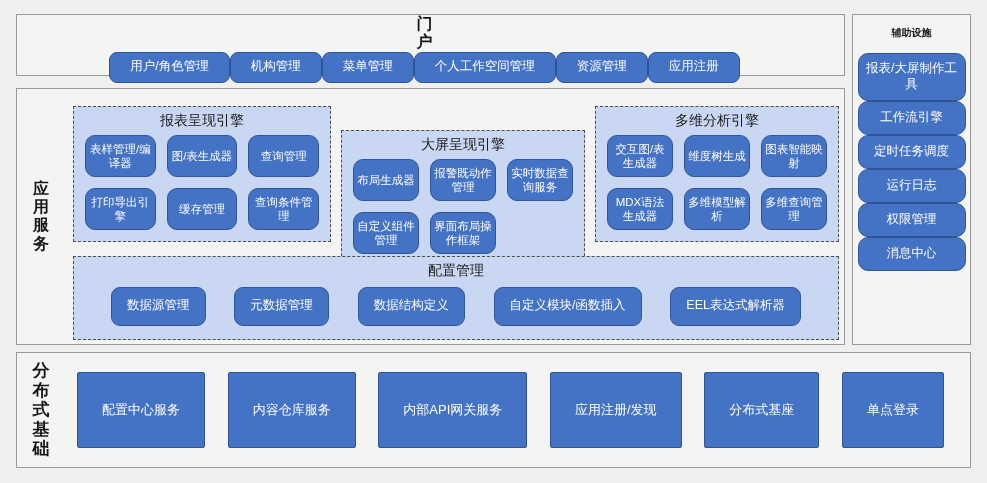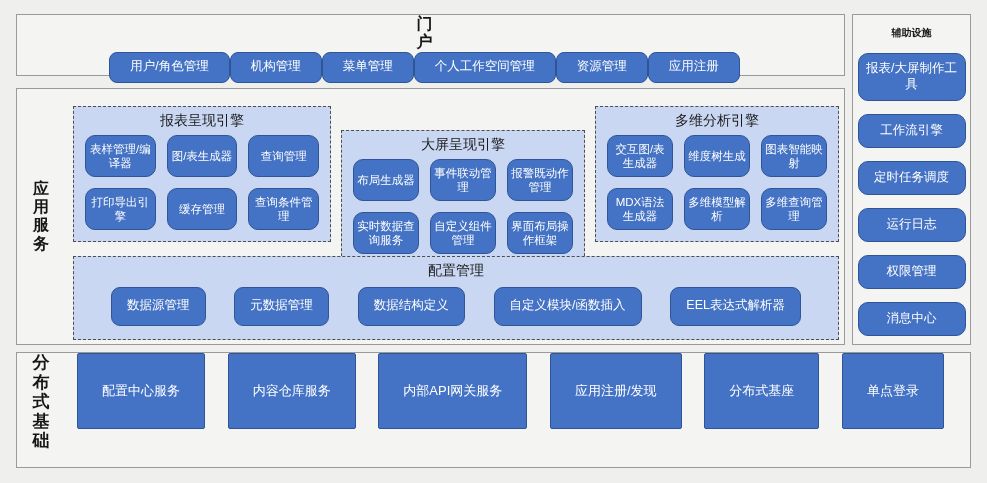--- a/index.html
+++ b/index.html
@@ -12,21 +12,21 @@
   .stage { position: relative; width: 987px; height: 483px; }
 
   .section {
     position: absolute;
     background: var(--section-bg, #f4f4f2);
     border: 1px solid var(--section-border, #9a9a9a);
   }
   #portal-section      { left: 16px; top: 14px;  width: 829px; height: 62px;  display: flex; align-items: center; padding: 0 26px 0 14px; flex-direction: column; }
   #app-services-section{ left: 16px; top: 88px;  width: 829px; height: 257px; }
   #aux-section         { left: 852px; top: 14px; width: 119px; height: 331px; display: flex; flex-direction: column; align-items: center; }
-  #distributed-section { left: 16px; top: 352px; width: 955px; height: 116px; display: flex; align-items: flex-start; padding: 0 26px 0 14px; }
+  #distributed-section { left: 16px; top: 352px; width: 955px; height: 116px; display: flex; align-items: center; padding: 0 26px 0 14px; }
 
   .v-label {
     width: 20px;
     font-size: 16px; font-weight: bold; color: #161616;
     line-height: 1.15; word-break: break-all; text-align: center;
     flex: 0 0 auto;
   }
   #distributed-label { font-size: 17px; }
   #app-services-label { position: absolute; left: 14px; top: 50%; transform: translateY(-50%); }
 
@@ -68,21 +68,21 @@
   
   #config-panel { left: 56px; top: 167px; width: 766px; height: 84px; }
   #config-buttons {
     flex: 1; display: flex; justify-content: space-between; align-items: center;
     padding: 0 37px 10px 37px;
   }
   #config-buttons .btn { height: 39px; padding: 0 15px; border-radius: 9px; font-size: 12.5px; white-space: nowrap; }
 
   
   #aux-title { font-size: 10px; font-weight: bold; color: #161616; margin: 11px 0 13px 0; }
-  #aux-buttons { display: flex; flex-direction: column; align-items: center; gap: 13px; width: 100%; }
+  #aux-buttons { display: flex; flex-direction: column; align-items: center; width: 100%; }
   #aux-buttons .btn { width: 108px; height: 34px; border-radius: 10px; font-size: 12.5px; padding: 2px 4px; }
   #aux-buttons .btn.tall { height: 48px; }
 
   
   #distributed-buttons { flex: 1; display: flex; justify-content: space-between; align-items: center; margin-left: 26px; }
   #distributed-buttons .btn { height: 76px; padding: 0 24px; border-radius: 2px; font-size: 13px; white-space: nowrap; }
 </style>
 </head>
 <body>
 
@@ -112,21 +112,20 @@
         <div class="btn">打印导出引擎</div>
         <div class="btn">缓存管理</div>
         <div class="btn">查询条件管理</div>
       </div>
     </div>
 
     <div class="panel" id="panel-screen">
       <div class="panel-title">大屏呈现引擎</div>
       <div class="panel-grid">
         <div class="btn">布局生成器</div>
-        <div class="btn">事件联动管理</div>
         <div class="btn">报警既动作管理</div>
         <div class="btn">实时数据查询服务</div>
         <div class="btn">自定义组件管理</div>
         <div class="btn">界面布局操作框架</div>
       </div>
     </div>
 
     <div class="panel" id="panel-olap">
       <div class="panel-title">多维分析引擎</div>
       <div class="panel-grid">

